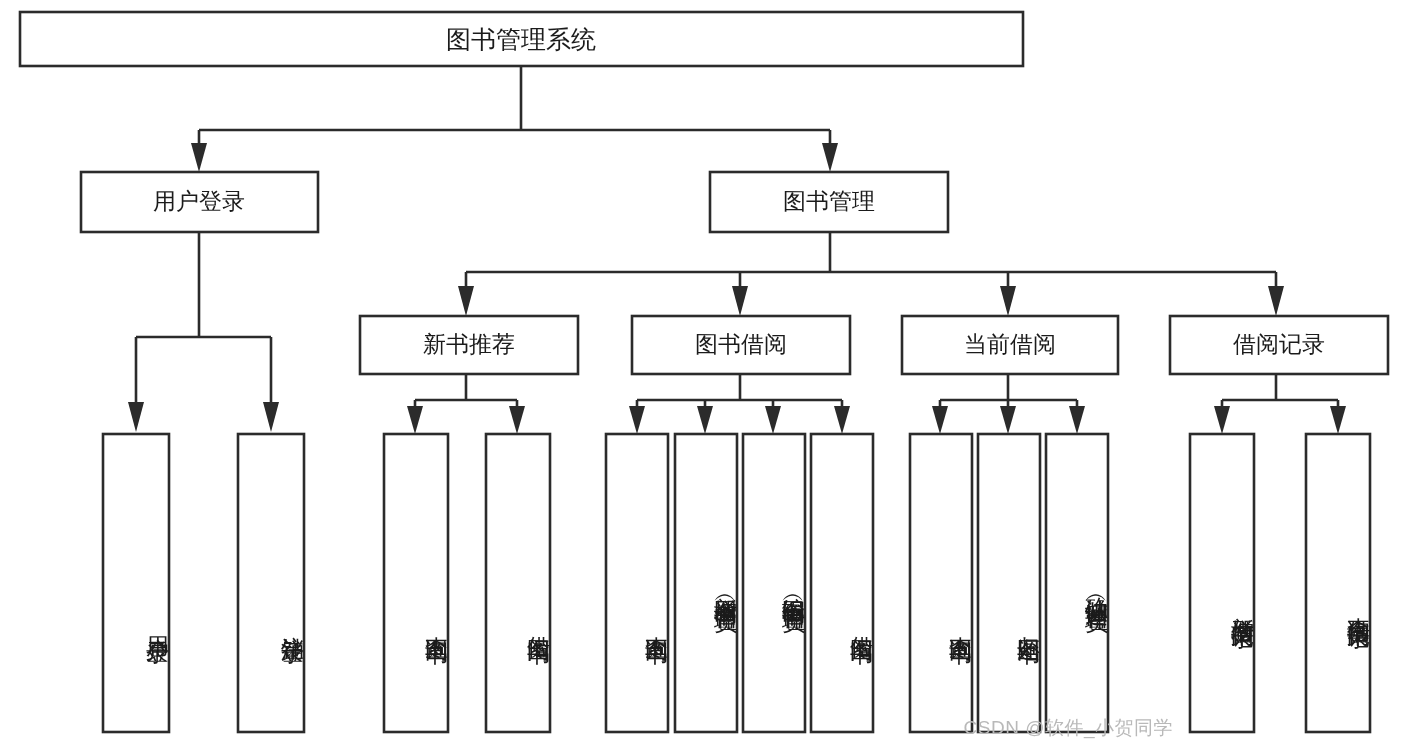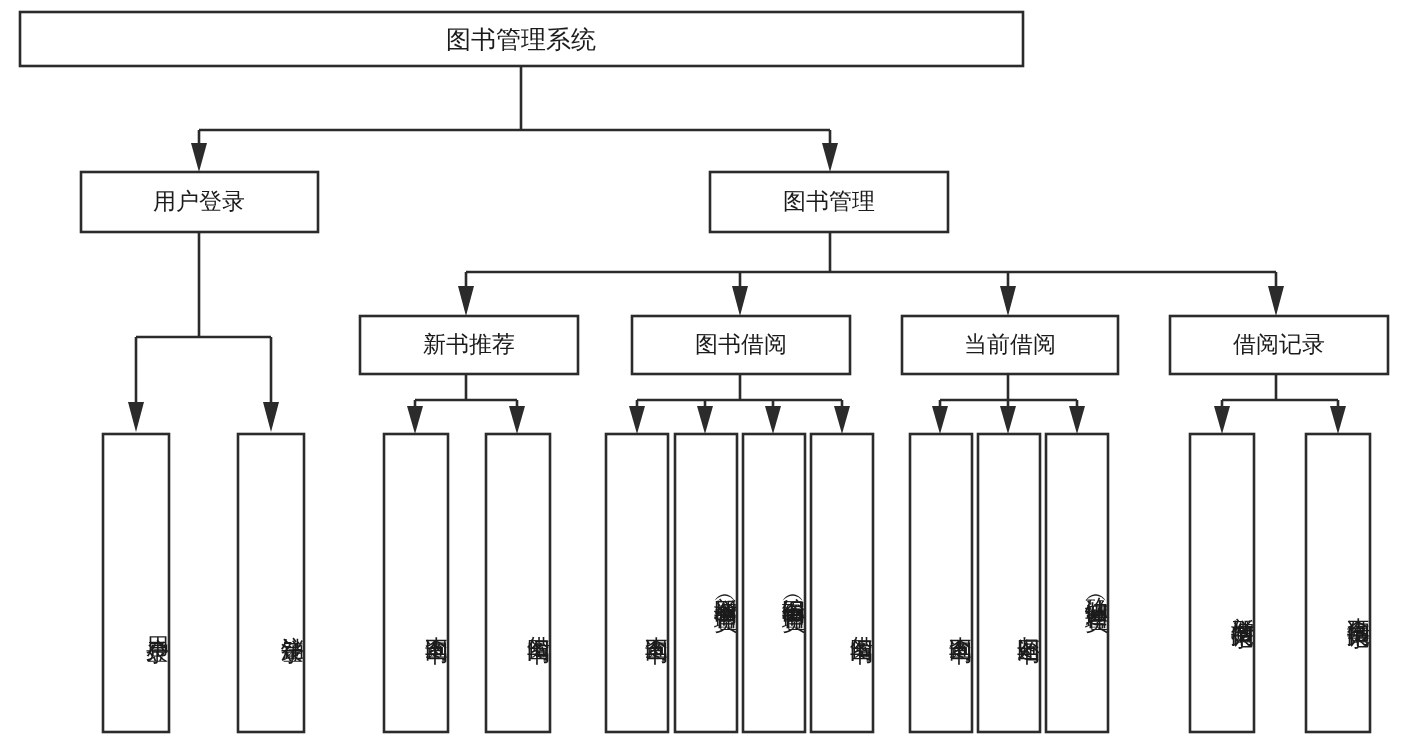--- a/index.html
+++ b/index.html
@@ -194,13 +194,14 @@
   <div class="vlabel" style="left:743px; top:443px; width:62px; height:289px;">编辑图书（管理员）</div>
   <div class="vlabel" style="left:811px; top:512px; width:62px; height:220px;">借阅图书</div>
 
   <div class="vlabel" style="left:910px; top:512px; width:62px; height:220px;">查询图书</div>
   <div class="vlabel" style="left:978px; top:512px; width:62px; height:220px;">归还图书</div>
   <div class="vlabel" style="left:1046px; top:443px; width:62px; height:289px;">确认归还（管理员）</div>
 
   <div class="vlabel" style="left:1190px; top:478px; width:64px; height:254px;">新增借阅记录</div>
   <div class="vlabel" style="left:1306px; top:478px; width:64px; height:254px;">查询借阅记录</div>
 
+  <div class="watermark">CSDN @软件_小贺同学</div>
 </div>
 
 </body></html>

